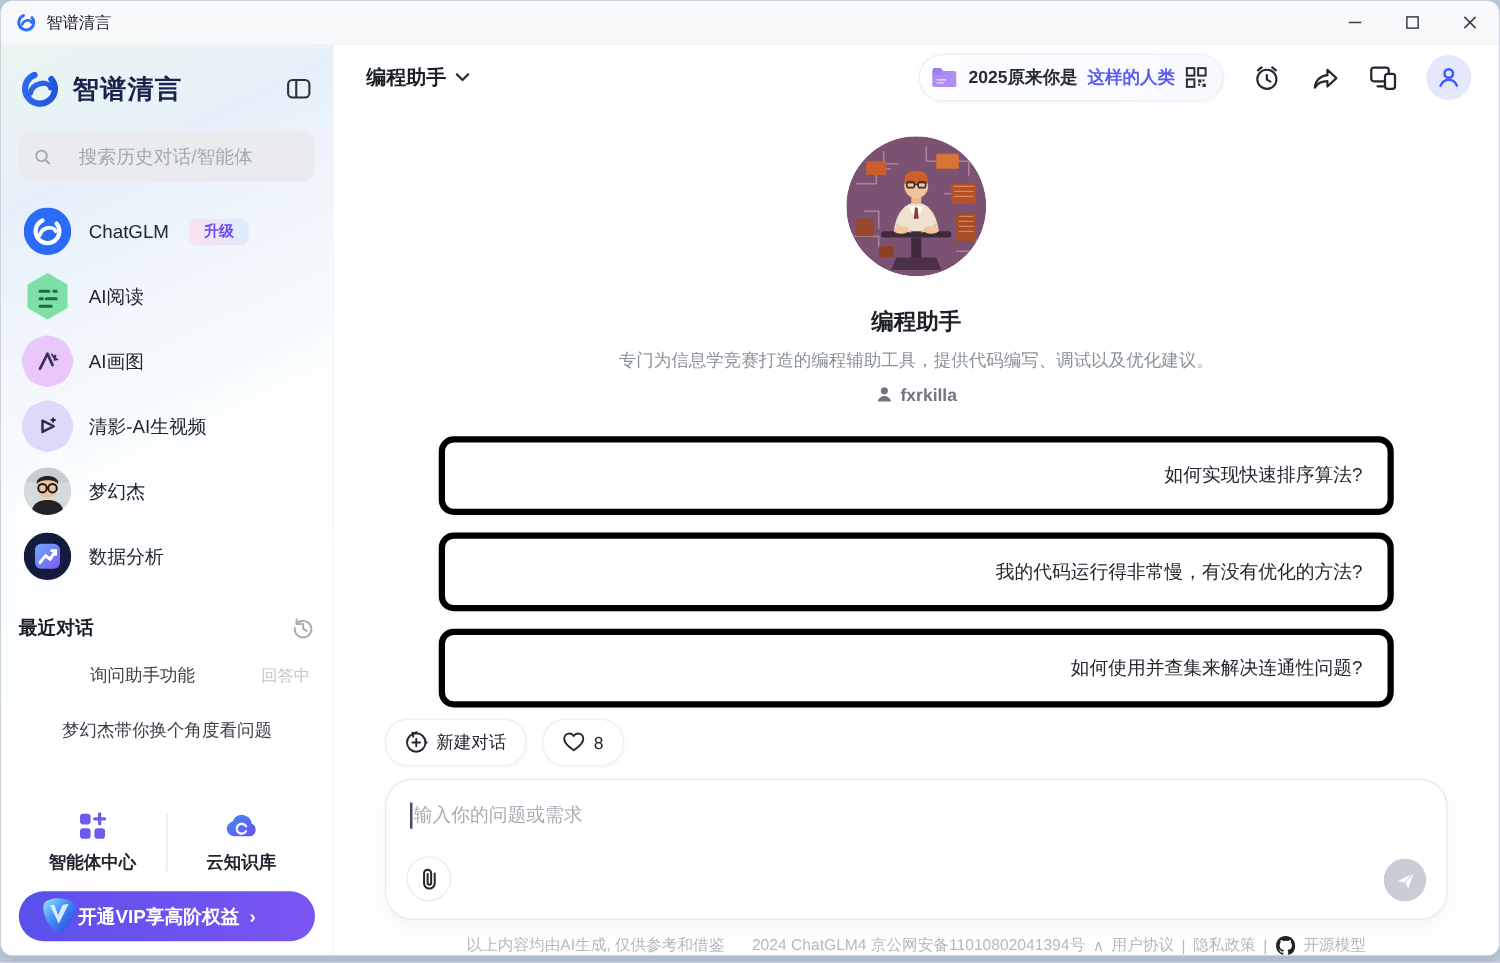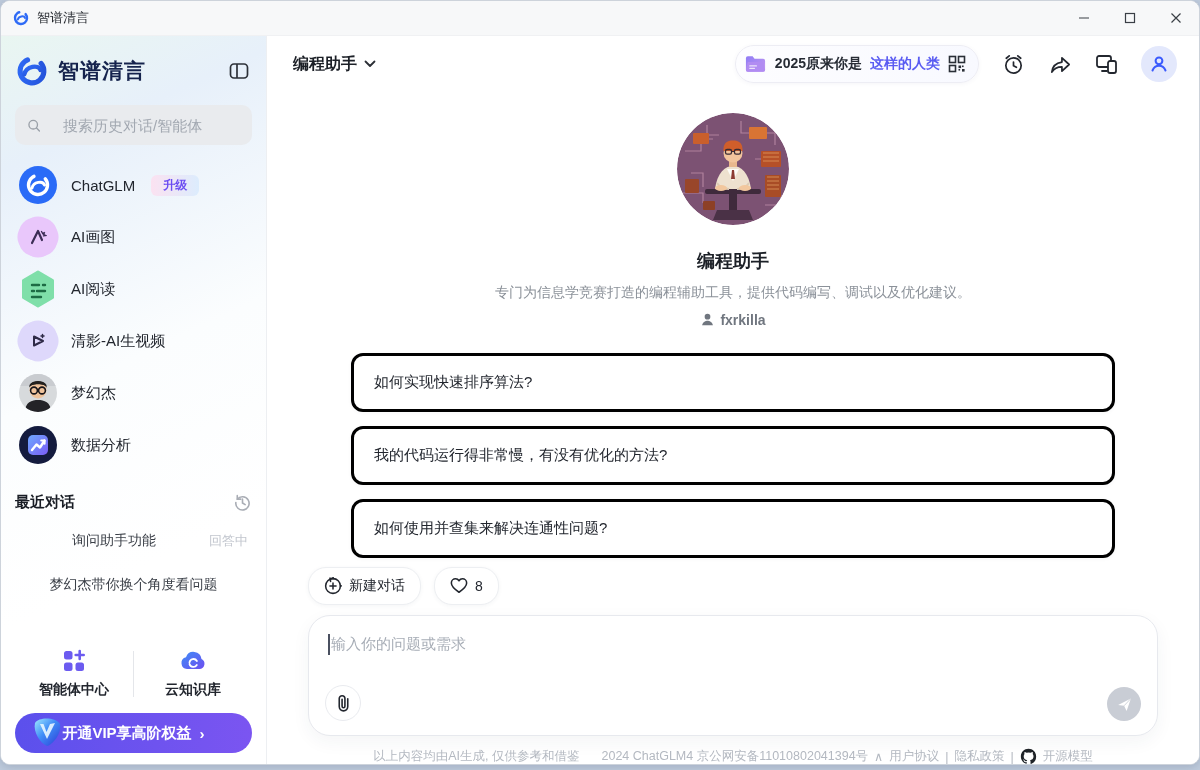--- a/index.html
+++ b/index.html
@@ -61,22 +61,22 @@
   .hdr-icon{width:26px;height:26px;display:flex;align-items:center;justify-content:center;color:#23272f;cursor:pointer;}
   .profile-btn{width:36px;height:36px;border-radius:50%;background:#e3e8fc;display:flex;align-items:center;justify-content:center;cursor:pointer;}
   
   .hero{display:flex;flex-direction:column;align-items:center;}
   .agent-avatar{width:112px;height:112px;border-radius:50%;overflow:hidden;margin-top:20px;}
   .agent-title{margin-top:24px;font-size:18px;font-weight:700;color:#1c2027;}
   .agent-desc{margin-top:11px;font-size:14px;color:#8b9199;}
   .agent-author{margin-top:10px;display:flex;align-items:center;gap:5px;color:#70767f;font-size:14px;font-weight:700;}
   
   .cards{width:764px;margin:25px auto 0;display:flex;flex-direction:column;gap:14px;}
-  .sg-card{background:#fff;border:3px solid #000000;border-radius:12px;padding:17px 20px;font-size:15px;color:#22262e;
-    box-shadow:0 1px 4px rgba(40,50,70,.04);cursor:pointer;}
+  .sg-card{background:#fff;border:5px solid #000000;border-radius:12px;padding:17px 20px;font-size:15px;color:#22262e;
+    box-shadow:0 1px 4px rgba(40,50,70,.04);cursor:pointer;text-align:right;}
   
   .actions{width:850px;margin:9px auto 0;display:flex;gap:13px;text-align:center;}
   .pill{height:36px;border:1px solid #edeff2;background:#fff;border-radius:18px;display:flex;align-items:center;gap:7px;
     padding:0 15px;font-size:14px;color:#22262e;cursor:pointer;box-shadow:0 1px 4px rgba(40,50,70,.05);}
   
   .chatbox{width:850px;height:133px;margin:10px auto 0;box-sizing:border-box;border:1px solid #e7e9ee;border-radius:22px;
     background:#fff;box-shadow:0 6px 18px rgba(40,50,80,.05);position:relative;}
   .cb-placeholder{position:absolute;left:19px;top:18px;display:flex;align-items:center;font-size:15px;color:#a7adb6;cursor:text;justify-content:center;}
   .cb-caret{width:2px;height:21px;background:#4a5060;margin-right:1px;}
   .cb-attach{position:absolute;left:16px;bottom:14px;width:34px;height:34px;border:1px solid #e9ebef;border-radius:50%;
@@ -159,40 +159,40 @@
               <circle cx="19" cy="19" r="9.5" fill="none" stroke="#fff" stroke-width="3.4" stroke-dasharray="47 13" transform="rotate(-40 19 19)" stroke-linecap="round"></circle>
               <path d="M13 22 C14.5 15.5 24 14.5 25.5 19" fill="none" stroke="#fff" stroke-width="3" stroke-linecap="round"></path>
             </svg>
           </div>
           <span class="mi-label">ChatGLM</span>
           <span class="badge-up">升级</span>
         </div>
 
         <div class="menu-item">
           <div class="mi-icon">
+            <svg width="38" height="38" viewBox="0 0 38 38">
+              <path d="M19 2 L33.5 10.5 V27.5 L19 36 L4.5 27.5 V10.5 Z" fill="#7fdfa9" stroke="#7fdfa9" stroke-width="3" stroke-linejoin="round"></path>
+              <path d="M13 15 h7 M24 15 h2 M13 21 h2 M18 21 h8 M13 27 h9" stroke="#1d6b44" stroke-width="2.4" stroke-linecap="round"></path>
+            </svg>
+          </div>
+          <span class="mi-label">AI阅读</span>
+        </div>
+
+        <div class="menu-item">
+          <div class="mi-icon">
             <span class="seal" style="background:#e9c7fb;"></span>
               <span class="seal r45" style="background:#e9c7fb;"></span>
             <span class="mi-glyph">
               <svg width="18" height="18" viewBox="0 0 18 18">
                   <path d="M3 15 L9 3 L13 12" fill="none" stroke="#3c2d55" stroke-width="2.2" stroke-linecap="round" stroke-linejoin="round"></path>
                   <path d="M12.5 3.5 l1.2 2 2-1.2 -1.2 2 2 1.2 -2 .4" fill="none" stroke="#3c2d55" stroke-width="1.4" stroke-linecap="round"></path>
                 </svg>
             </span>
           </div>
           <span class="mi-label">AI画图</span>
-        </div>
-
-        <div class="menu-item">
-          <div class="mi-icon">
-            <svg width="38" height="38" viewBox="0 0 38 38">
-              <path d="M19 2 L33.5 10.5 V27.5 L19 36 L4.5 27.5 V10.5 Z" fill="#7fdfa9" stroke="#7fdfa9" stroke-width="3" stroke-linejoin="round"></path>
-              <path d="M13 15 h7 M24 15 h2 M13 21 h2 M18 21 h8 M13 27 h9" stroke="#1d6b44" stroke-width="2.4" stroke-linecap="round"></path>
-            </svg>
-          </div>
-          <span class="mi-label">AI阅读</span>
         </div>
 
         <div class="menu-item">
           <div class="mi-icon">
             <span class="seal" style="background:#ded8fb;"></span>
               <span class="seal r45" style="background:#ded8fb;"></span>
             <span class="mi-glyph">
               <svg width="18" height="18" viewBox="0 0 18 18">
                   <path d="M5 4.5 L14 9 L5 13.5 Z" fill="none" stroke="#2e2a47" stroke-width="2" stroke-linejoin="round"></path>
                   <path d="M13.5 2.5 v3 M12 4 h3" stroke="#2e2a47" stroke-width="1.5" stroke-linecap="round"></path>

